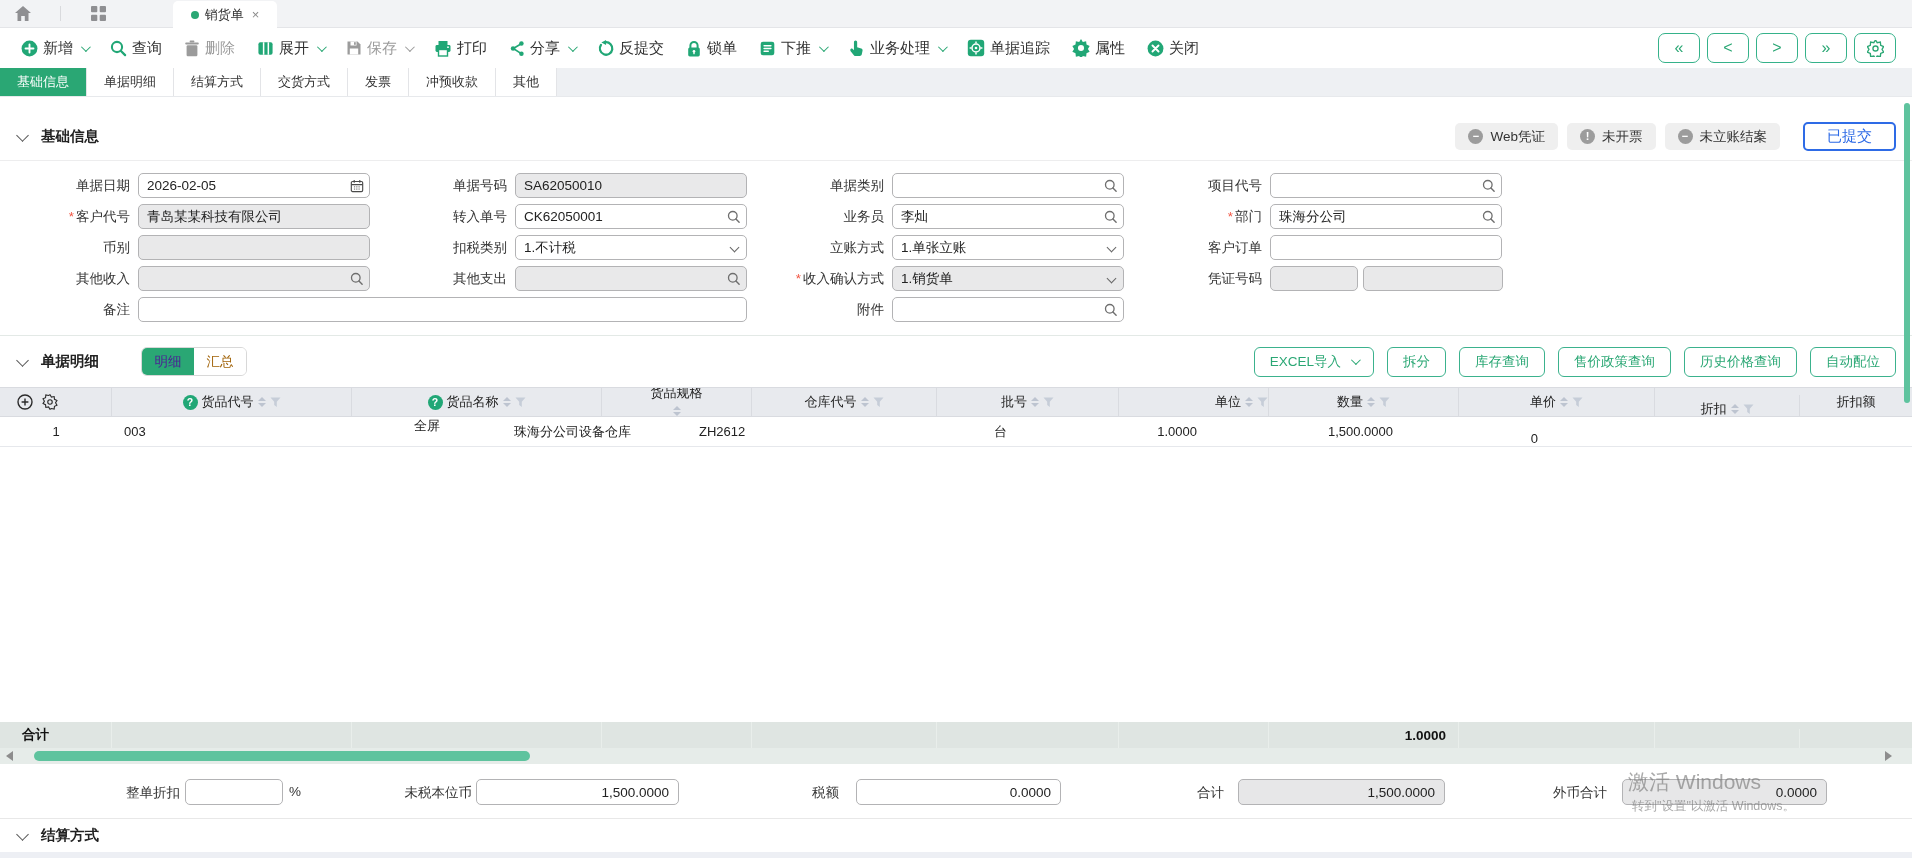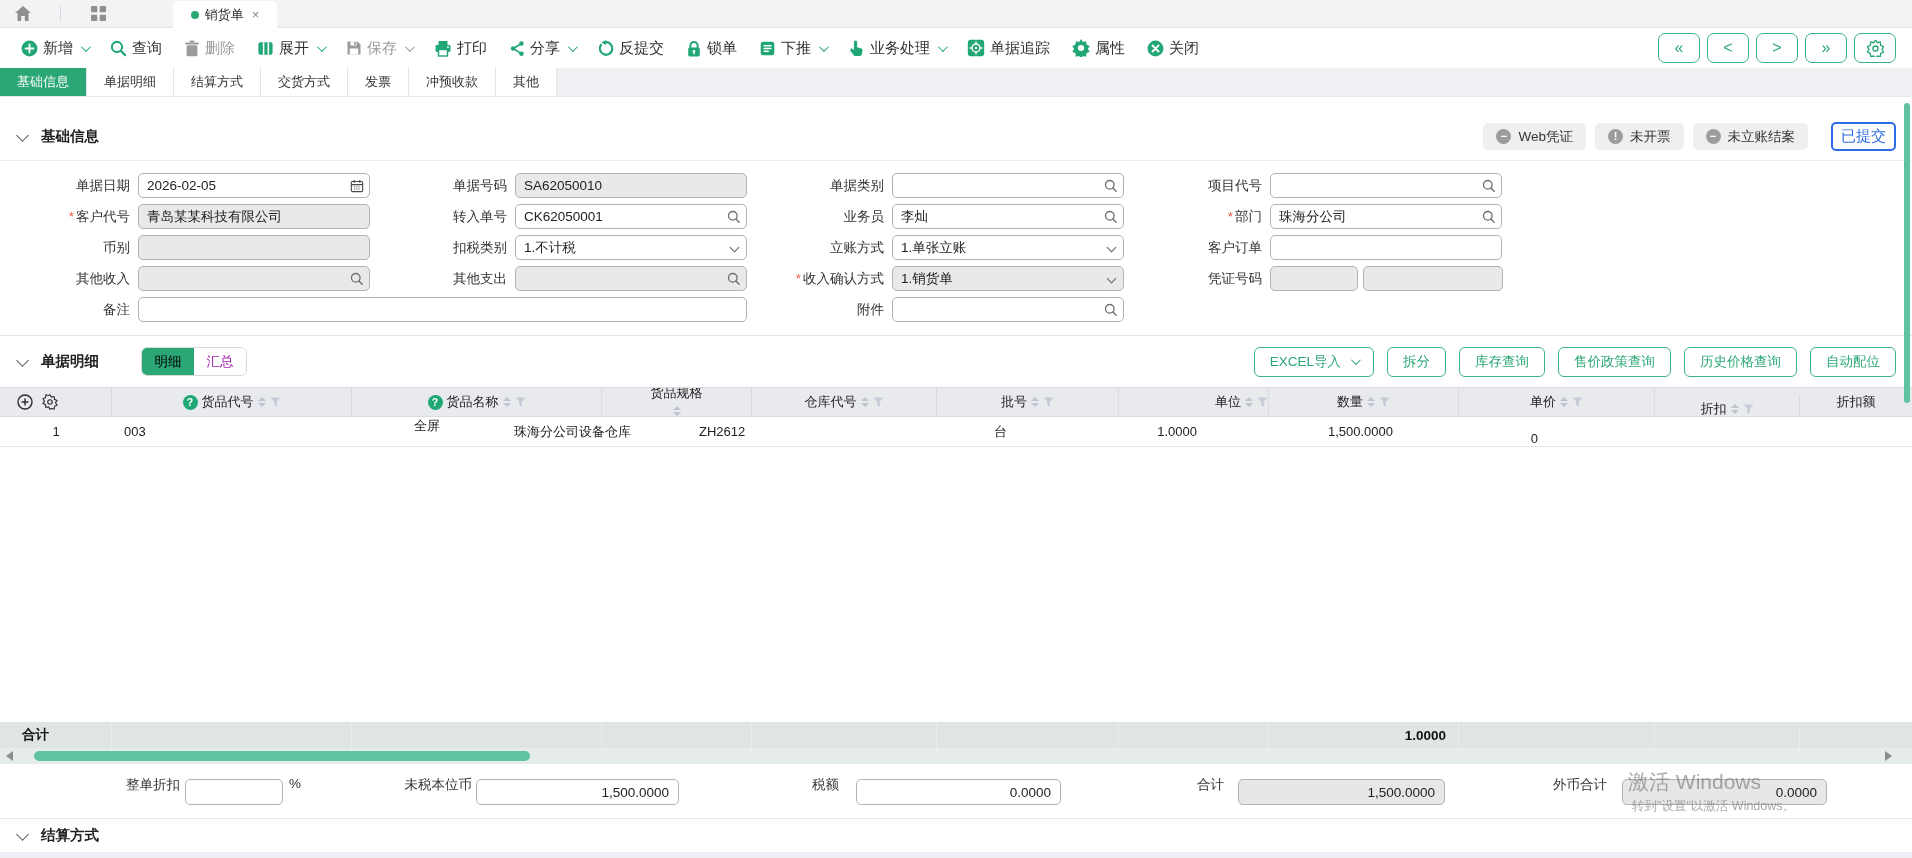--- a/index.html
+++ b/index.html
@@ -30,41 +30,41 @@
   .ptab.active { background:#2aa774; color:#fff; }
 
   
   .chev { width:9px; height:9px; border-right:1.6px solid #555; border-bottom:1.6px solid #555; transform:rotate(45deg); margin:0 14px 3px 10px; flex:0 0 auto; }
   .sect-title { font-size:14.5px; font-weight:bold; color:#222; }
 
   .basic-head { height:64px; display:flex; align-items:center; padding:16px 16px 0 8px; border-bottom:1px solid #ededee; flex:0 0 auto; }
   .badges { margin-left:auto; display:flex; align-items:center; gap:9px; }
   .badge { background:#efefef; border-radius:5px; height:27px; display:flex; align-items:center; gap:7px; padding:0 13px; font-size:13.5px; color:#333; }
   .bico { width:15px; height:15px; border-radius:50%; background:#9c9c9c; color:#fff; font-size:11px; font-weight:bold; display:flex; align-items:center; justify-content:center; line-height:1; }
-  .status-chip { margin-left:14px; border:2px solid #2e6be6; color:#2e6be6; border-radius:5px; font-size:15px; padding:3px 8px; background:#fff; }
+  .status-chip { margin-left:14px; border:2px solid #2e6be6; color:#2e6be6; border-radius:5px; font-size:15px; padding:3px 22px; background:#fff; }
 
   
   .form { padding:9px 0 10px; flex:0 0 auto; }
   .frow { display:grid; grid-template-columns:138px 232px 145px 232px 145px 232px 146px 232px; align-items:center; height:31px; }
   .lbl { font-size:13.5px; color:#333; text-align:right; padding-right:8px; white-space:nowrap; }
   .req { color:#f25643; margin-right:2px; }
   .ctl { position:relative; height:25px; }
   .inp { width:100%; height:25px; border:1px solid #b3b3b5; border-radius:5px; background:#fff; font-size:13.5px; color:#222; padding:0 24px 0 8px; font-family:inherit; outline:none; }
   .inp.plain { padding-right:20px; }
   .inp.ro { background:#e9e9ea; }
   .ficon { position:absolute; right:6px; top:50%; transform:translateY(-50%); display:flex; align-items:center; cursor:pointer; }
   .ddchev { position:absolute; right:9px; top:9px; width:7px; height:7px; border-right:1.5px solid #666; border-bottom:1.5px solid #666; transform:rotate(45deg); cursor:pointer; }
   .voucher { display:flex; gap:5px; height:25px; }
   .voucher .inp { padding:0 8px; }
 
   
   .detail-head { height:52px; display:flex; align-items:center; padding:0 16px 0 8px; border-top:1px solid #e3e9e6; flex:0 0 auto; }
   .toggle { display:flex; margin-left:42px; border-radius:6px; overflow:hidden; border:1px solid #d8d8d8; }
-  .tg { width:52px; height:27px; display:flex; align-items:center; justify-content:center; font-size:13.5px; cursor:pointer; background:#fff; color:#a21caf; }
-  .tg.active { background:#2aa774; color:#000000; }
+  .tg { width:52px; height:27px; display:flex; align-items:center; justify-content:center; font-size:13.5px; cursor:pointer; background:#fff; color:#a16207; }
+  .tg.active { background:#2aa774; color:#4c1d95; }
   .detail-actions { margin-left:auto; display:flex; gap:13px; }
   .obtn { border:1px solid #3bb28d; color:#2aa774; background:#fff; border-radius:6px; height:30px; display:flex; align-items:center; justify-content:center; gap:7px; padding:0 15px; font-size:13.5px; cursor:pointer; white-space:nowrap; }
 
   
   .tbl { display:flex; flex-direction:column; flex:1 1 auto; min-height:0; }
   .thead { display:flex; height:30px; background:#e8eaee; border-top:1px solid #d9dbe0; border-bottom:1px solid #d9dbe0; flex:0 0 auto; }
   .hc { display:flex; align-items:center; justify-content:center; gap:4px; font-size:13px; color:#222; border-right:1px solid #d9dbe0; height:100%; cursor:pointer; white-space:nowrap; overflow:hidden; }
   .c0{width:112px;} .c1{width:240px;} .c2{width:250px;} .c3{width:150px;flex-direction:column;} .c4{width:185px;} .c5{width:182px;} .c6{width:150px;justify-content:flex-end;} .c7{width:190px;} .c8{width:196px;} .c9{width:145px;margin-top:7px;} .c10{width:112px; border-right:none;font-family:Liberation Serif, serif;}
   .qmark { width:15px; height:15px; border-radius:50%; background:#21a776; color:#fff; font-size:10.5px; font-weight:bold; display:flex; align-items:center; justify-content:center; flex:0 0 auto; }
   .sorts { display:flex; flex-direction:column; gap:2px; }
@@ -84,21 +84,21 @@
 
   
   .hscroll { height:16px; background:#e6ece9; position:relative; flex:0 0 auto; }
   .hthumb { position:absolute; left:34px; top:3px; width:496px; height:10px; border-radius:5px; background:#5ec39e; cursor:grab; }
   .harrow { position:absolute; top:3px; width:0; height:0; border-top:5px solid transparent; border-bottom:5px solid transparent; cursor:pointer; }
   .harrow.left { left:6px; border-right:7px solid #8d8d8d; }
   .harrow.right { right:20px; border-left:7px solid #8d8d8d; }
 
   
   .footer { height:54px; background:#fff; position:relative; flex:0 0 auto; }
-  .flbl { position:absolute; top:12px; font-size:13.5px; color:#333; text-align:right; white-space:nowrap; }
+  .flbl { position:absolute; top:20px; font-size:13.5px; color:#333; text-align:right; white-space:nowrap; }
   .finp { position:absolute; top:15px; height:26px; border:1px solid #b3b3b5; border-radius:5px; background:#fff; font-size:13.5px; color:#222; text-align:right; padding:0 9px; font-family:inherit; outline:none; }
   .finp.ro { background:#e7e7e8; }
 
   
   .settle-head { height:34px; display:flex; align-items:center; padding-left:8px; border-top:1px solid #e8e8e8; flex:0 0 auto; background:#fff; }
   .bottom-strip { height:6px; background:#edeff4; flex:0 0 auto; }
 
   
   .vscroll-thumb { position:absolute; right:2px; top:103px; width:6px; height:300px; border-radius:3px; background:#5ec39e; z-index:8; cursor:grab; }
   .wm1 { position:absolute; left:1628px; top:768px; font-size:21px; color:rgba(118,118,118,.62); z-index:9; pointer-events:none; }

